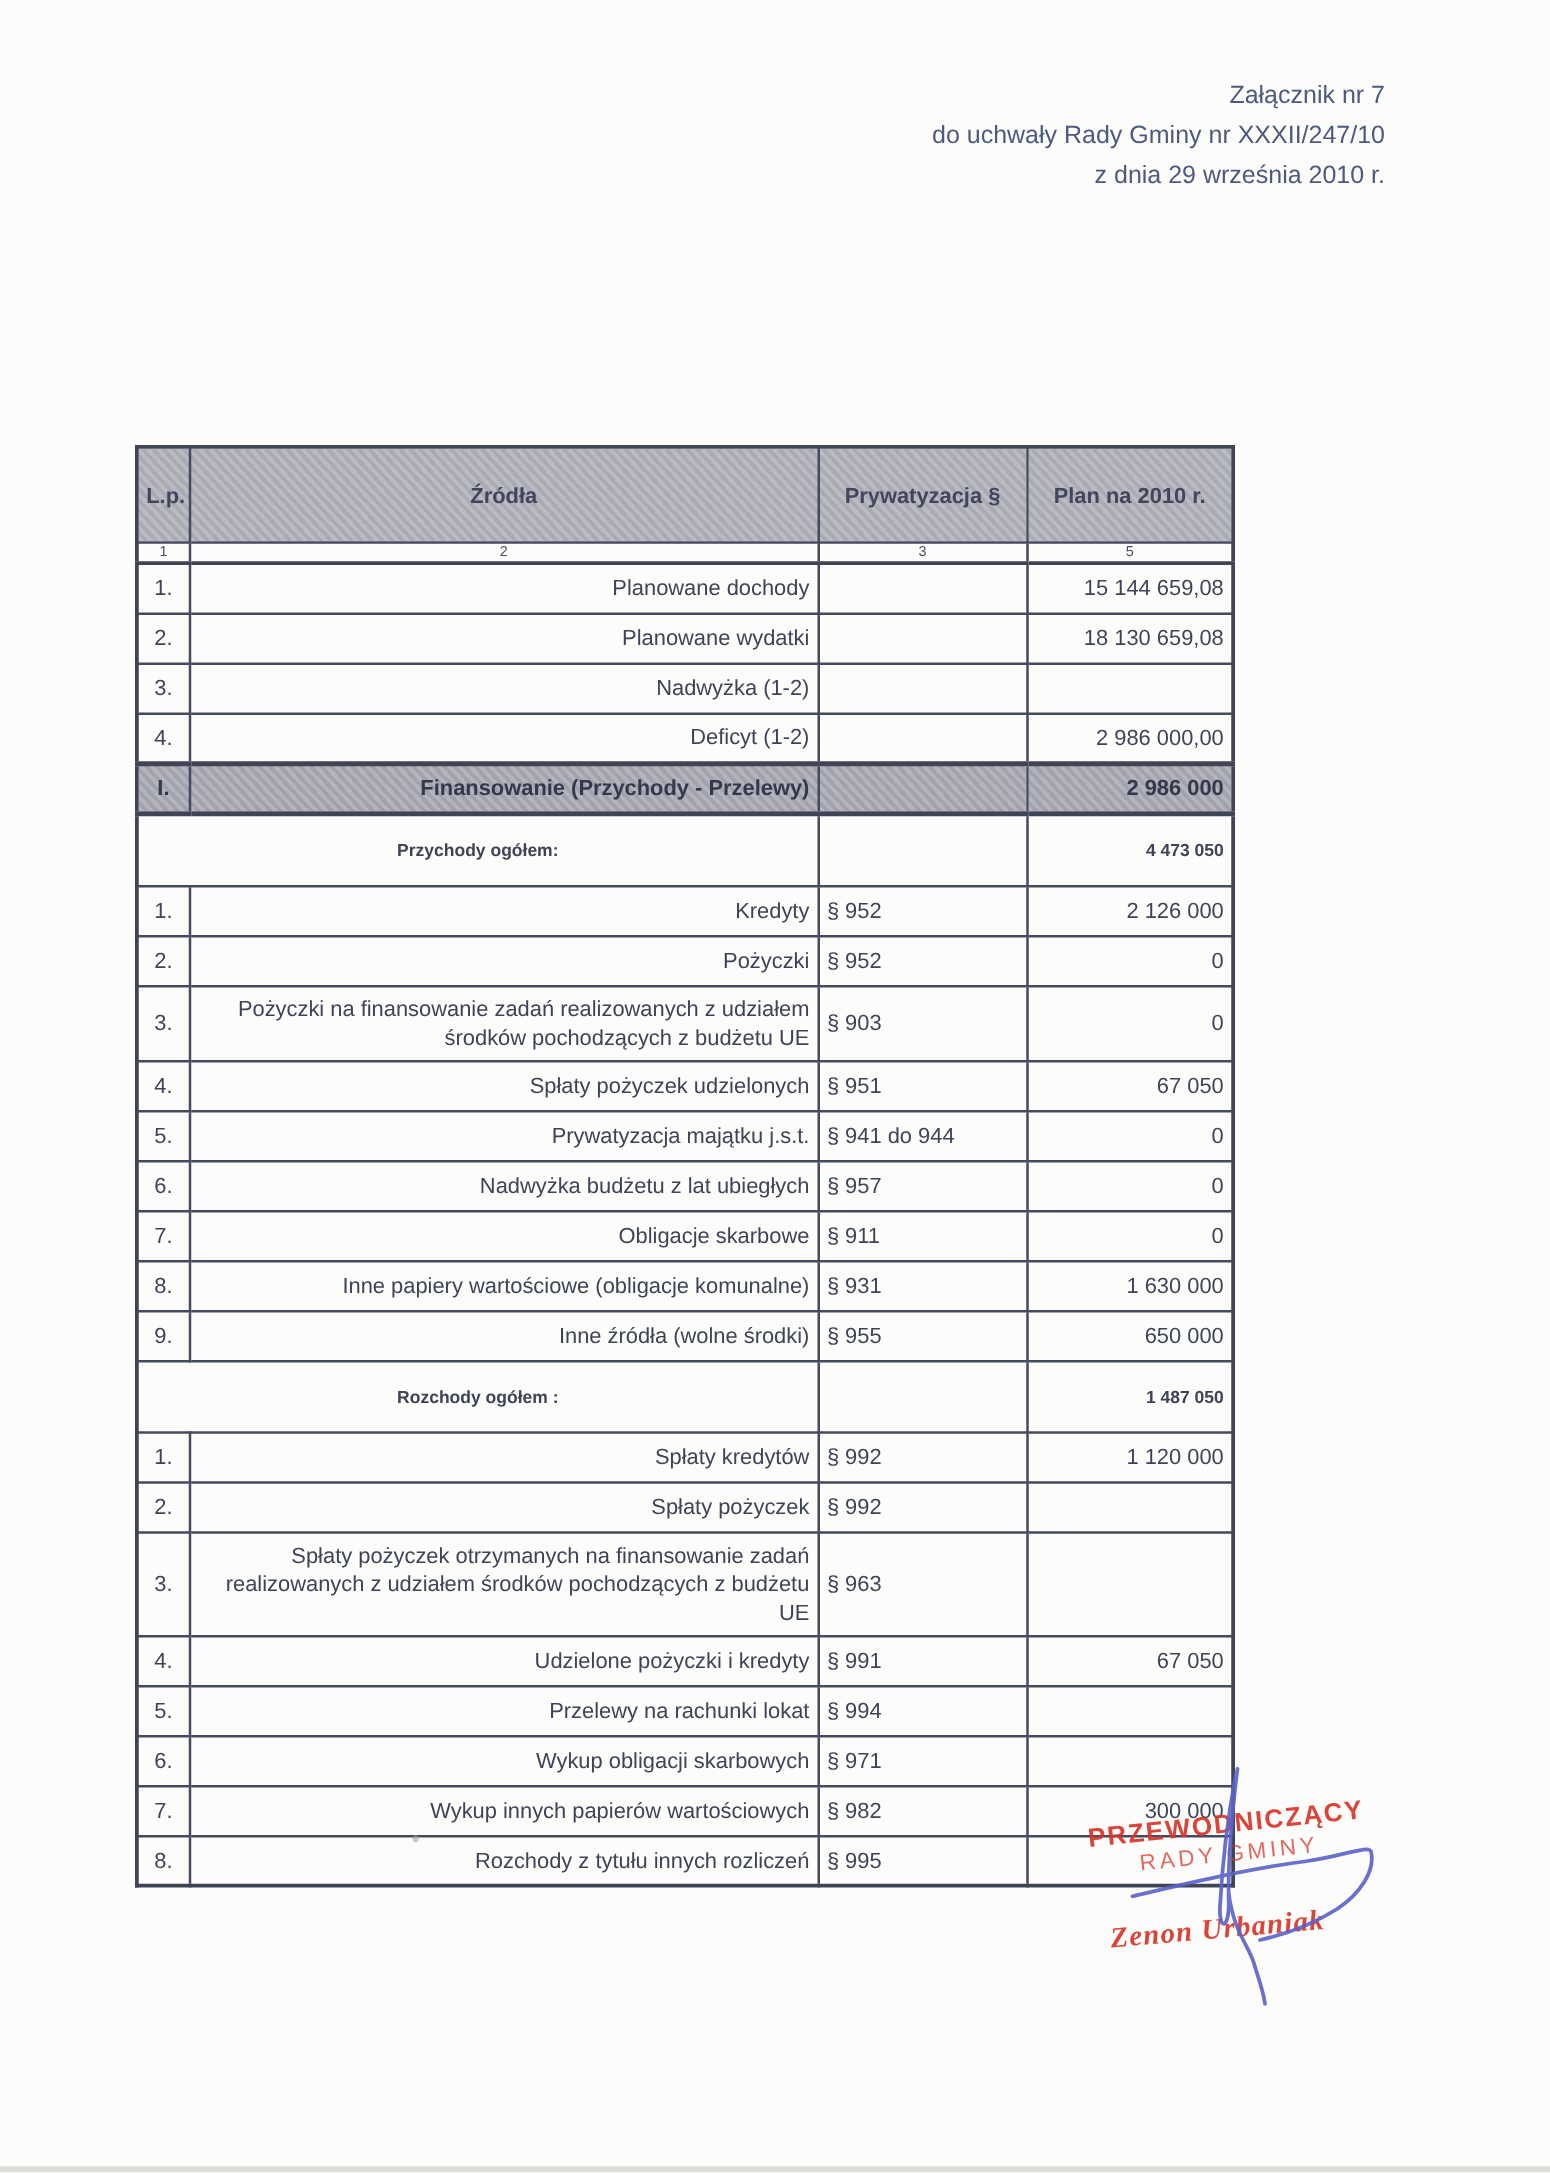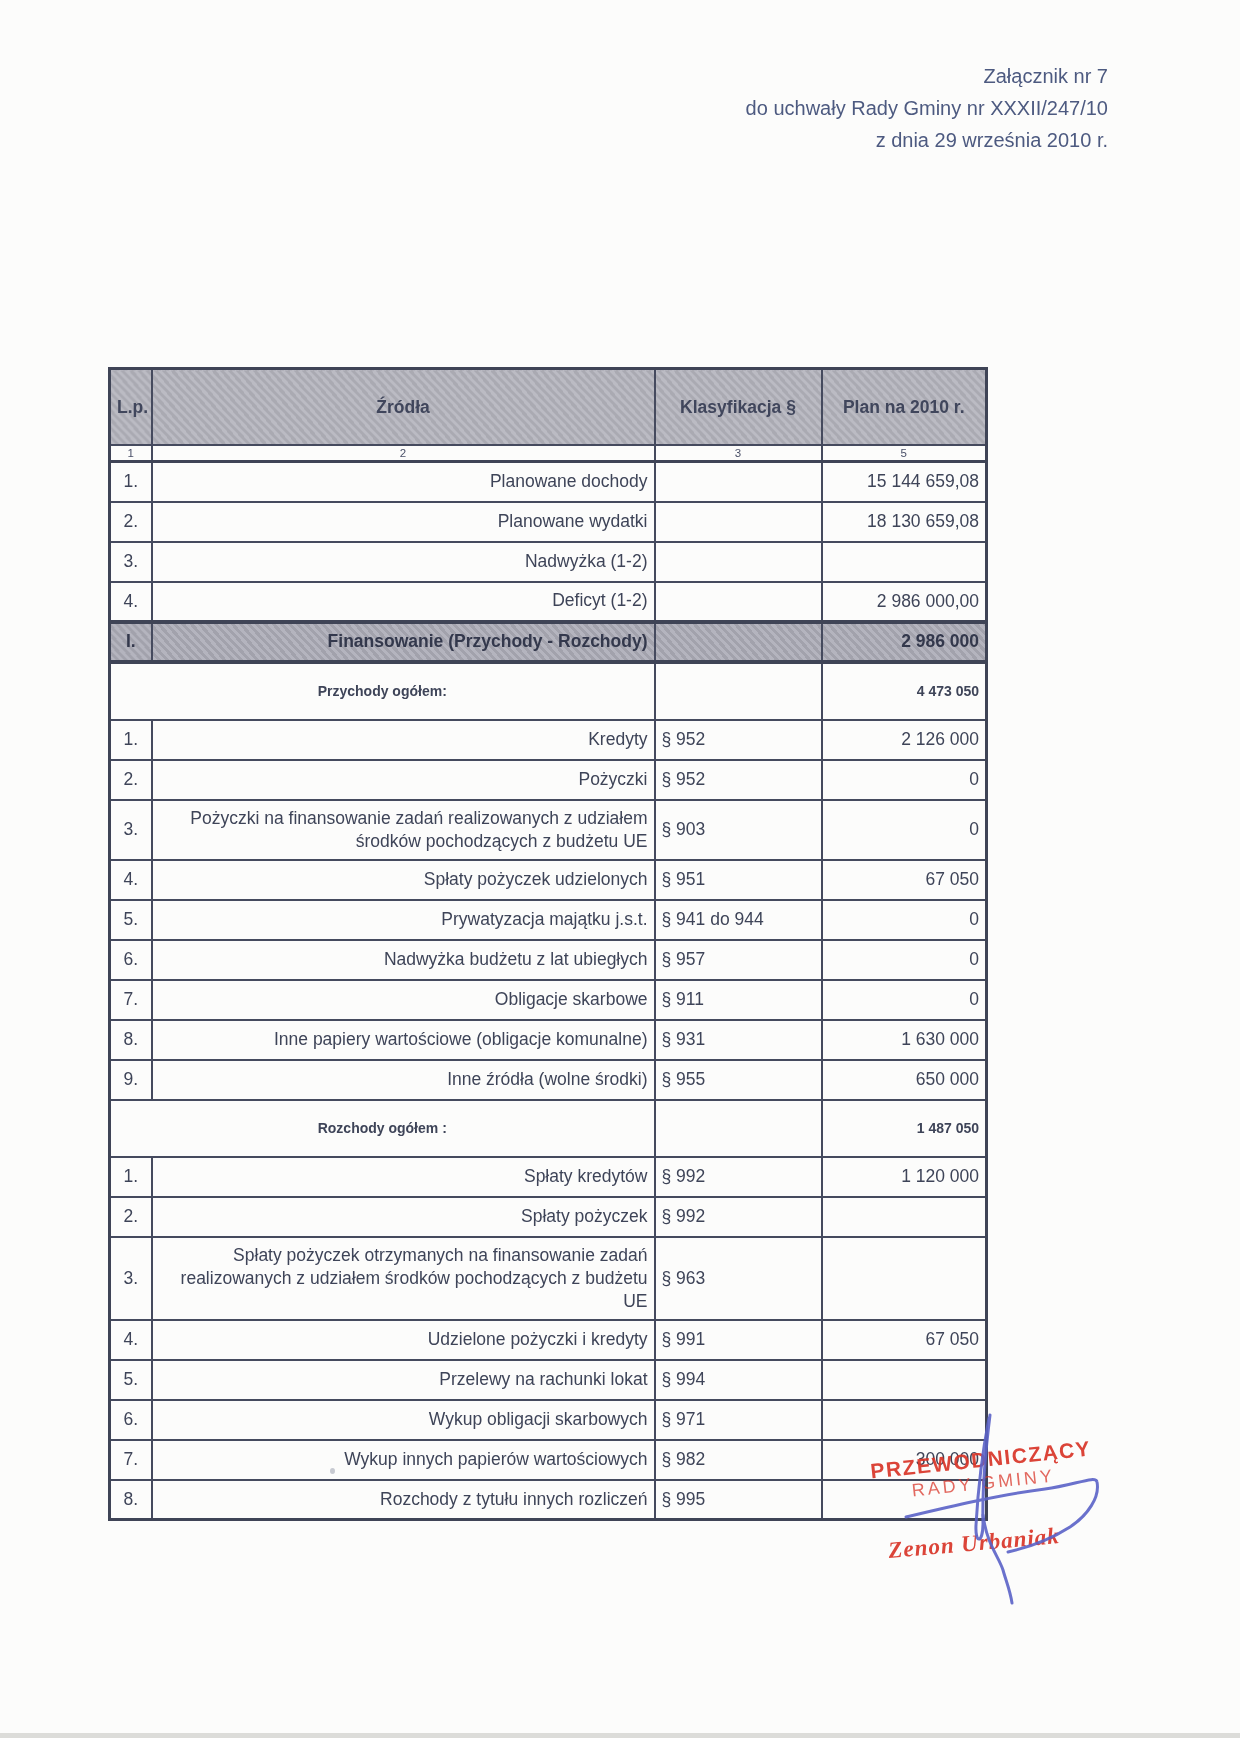--- a/index.html
+++ b/index.html
@@ -20,21 +20,21 @@
     color:#4d5a80;
   }
   
   .doc-title{
     position:absolute;top:250px;left:120px;width:770px;
     font-weight:bold;font-size:20px;color:#3a4059;line-height:1.35;
   }
   .doc-title .t2{width:680px;text-align:center;margin-top:5px;}
   
   table.budget{
-    position:absolute;top:367px;left:108px;
+    position:absolute;top:356px;left:108px;
     width:877px;border-collapse:collapse;table-layout:fixed;
     font-size:17.5px;color:#3e4458;
   }
   table.budget col.c-lp{width:42px;}
   table.budget col.c-tresc{width:503px;}
   table.budget col.c-klas{width:167px;}
   table.budget col.c-plan{width:165px;}
   table.budget th,table.budget td{
     border:2px solid #454a5e;
     padding:6px 6px;
@@ -111,21 +111,21 @@
     <colgroup>
       <col class="c-lp">
         <col class="c-tresc">
         <col class="c-klas">
         <col class="c-plan">
     </colgroup>
     <thead>
       <tr>
         <th>L.p.</th>
         <th>Źródła</th>
-        <th>Klasyfikacja §</th>
+        <th>Prywatyzacja §</th>
         <th>Plan na 2010 r.</th>
       </tr>
       <tr class="colnums">
         <td>1</td>
         <td>2</td>
         <td>3</td>
         <td>5</td>
       </tr>
     </thead>
     <tbody id="table-body">
@@ -148,21 +148,21 @@
           <td class="plan"></td>
         </tr>
         <tr class="data">
           <td class="lp">4.</td>
           <td class="tresc">Deficyt (1-2)</td>
           <td class="klas"></td>
           <td class="plan">2 986 000,00</td>
         </tr>
         <tr class="section">
           <td class="lp">I.</td>
-          <td class="tresc">Finansowanie (Przychody - Rozchody)</td>
+          <td class="tresc">Finansowanie (Przychody - Przelewy)</td>
           <td class="klas"></td>
           <td class="plan">2 986 000</td>
         </tr>
         <tr class="subtotal">
           <td class="tresc-merged" colspan="2">Przychody ogółem:</td>
           <td class="klas"></td>
           <td class="plan">4 473 050</td>
         </tr>
         <tr class="data">
           <td class="lp">1.</td>

